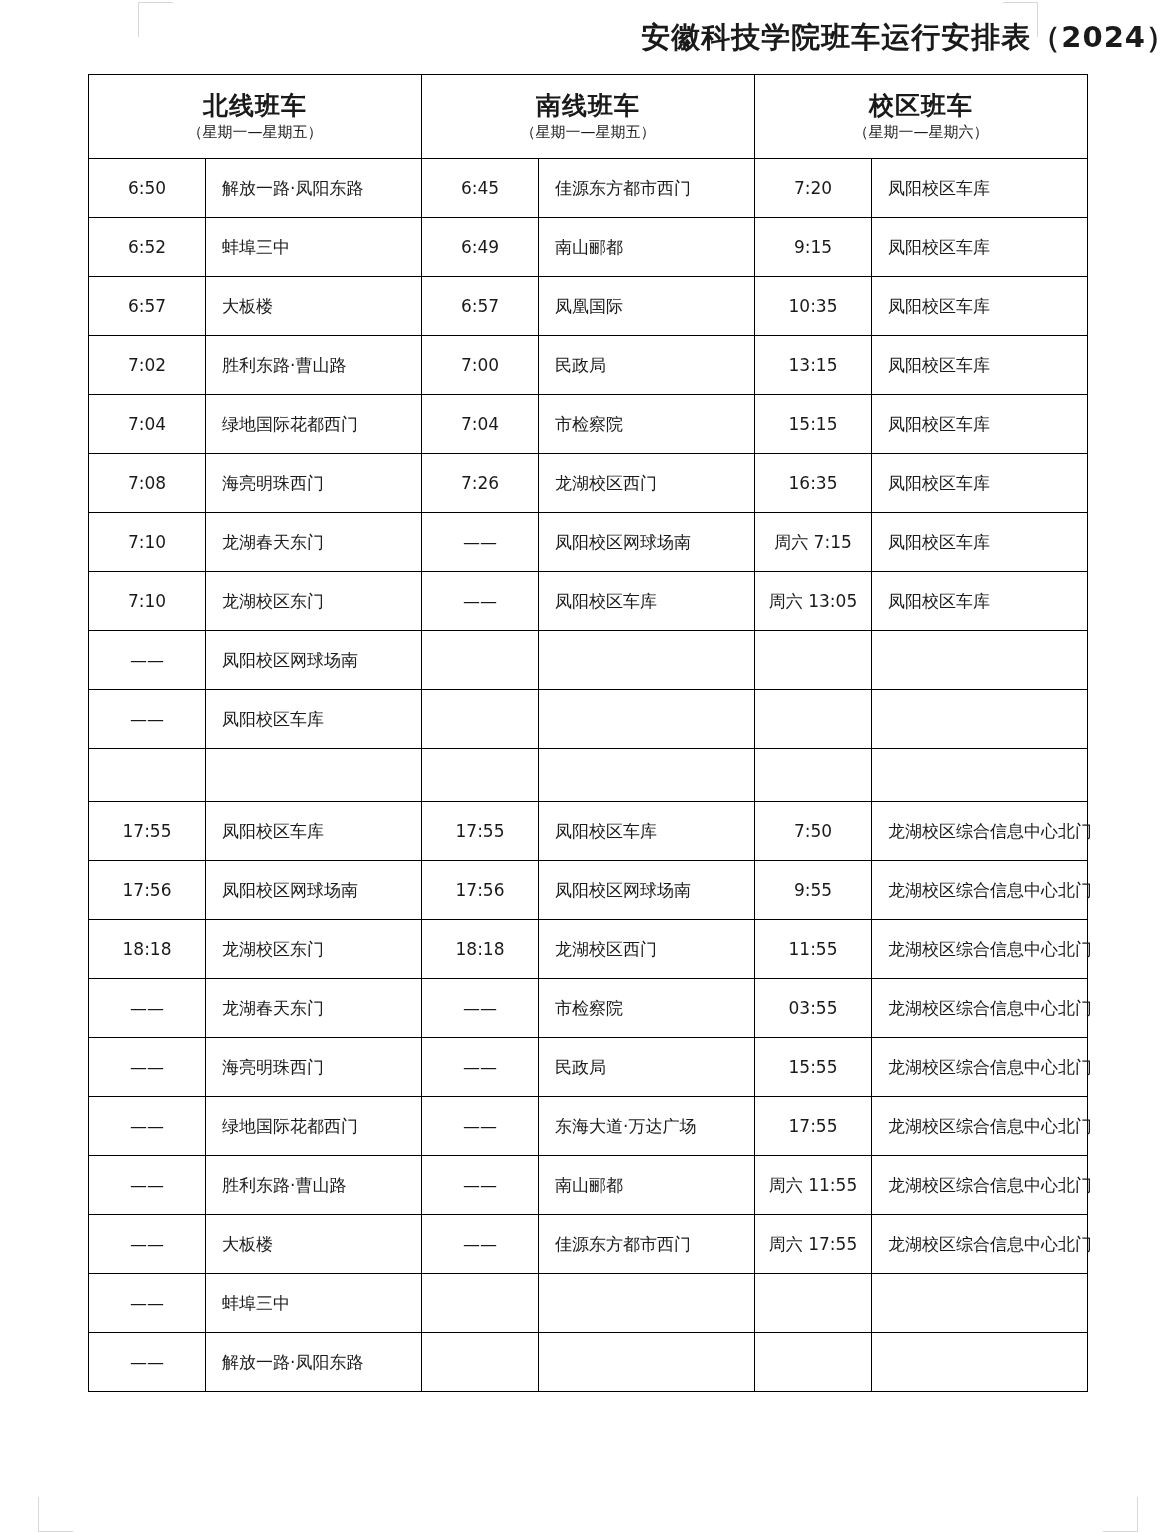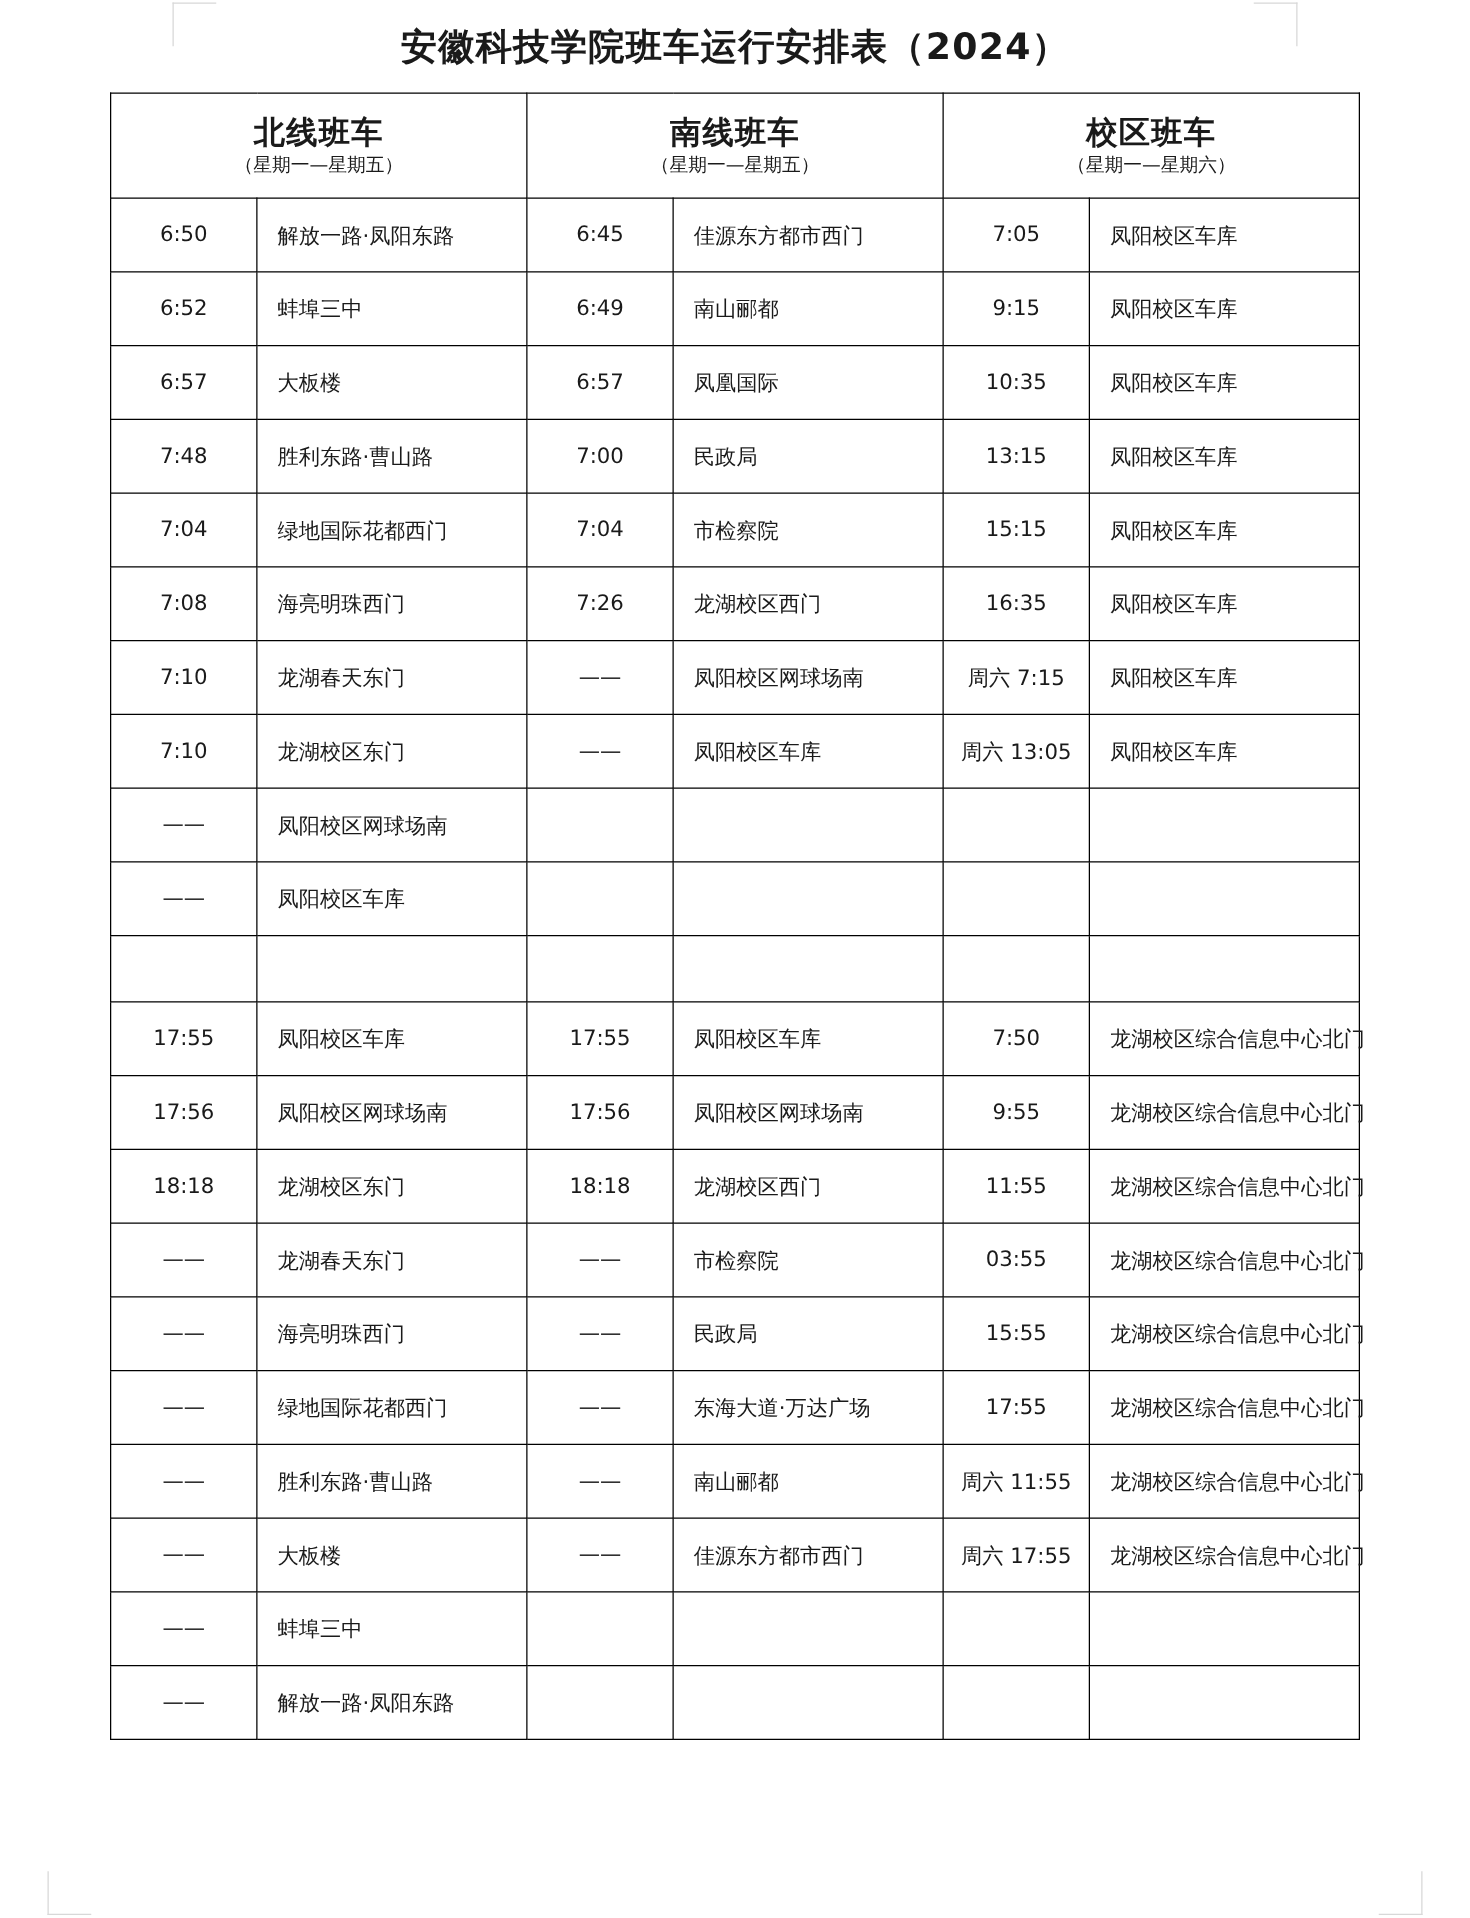--- a/index.html
+++ b/index.html
@@ -24,21 +24,21 @@
     border-width: 0;
     width: 34px;
     height: 34px;
   }
   .crop-tl { top: 2px;  left: 138px;  border-left-width: 1px; border-top-width: 1px; }
   .crop-tr { top: 2px;  right: 138px; border-right-width: 1px; border-top-width: 1px; }
   .crop-bl { bottom: 2px; left: 38px;  border-left-width: 1px; border-bottom-width: 1px; }
   .crop-br { bottom: 2px; right: 38px; border-right-width: 1px; border-bottom-width: 1px; }
 
   .page-title {
-    text-align: center;
+    text-align: right;
     font-size: 29px;
     font-weight: bold;
     letter-spacing: 1px;
     padding-top: 18px;
     padding-bottom: 16px;
     font-family: "DejaVu Sans", "Liberation Sans", sans-serif;
   }
 
   .table-wrap {
     width: 1000px;
@@ -141,41 +141,41 @@
           <div class="route-days">（星期一—星期六）</div>
         </th>
       </tr>
     </thead>
     <tbody id="schedule-body">
         <tr>
           <td class="time">6:50</td>
           <td class="stop left">解放一路·凤阳东路</td>
           <td class="time">6:45</td>
           <td class="stop left">佳源东方都市西门</td>
-          <td class="time">7:05</td>
+          <td class="time">7:20</td>
           <td class="stop left">凤阳校区车库</td>
         </tr>
         <tr>
           <td class="time">6:52</td>
           <td class="stop left">蚌埠三中</td>
           <td class="time">6:49</td>
           <td class="stop left">南山郦都</td>
           <td class="time">9:15</td>
           <td class="stop left">凤阳校区车库</td>
         </tr>
         <tr>
           <td class="time">6:57</td>
           <td class="stop left">大板楼</td>
           <td class="time">6:57</td>
           <td class="stop left">凤凰国际</td>
           <td class="time">10:35</td>
           <td class="stop left">凤阳校区车库</td>
         </tr>
         <tr>
-          <td class="time">7:48</td>
+          <td class="time">7:02</td>
           <td class="stop left">胜利东路·曹山路</td>
           <td class="time">7:00</td>
           <td class="stop left">民政局</td>
           <td class="time">13:15</td>
           <td class="stop left">凤阳校区车库</td>
         </tr>
         <tr>
           <td class="time">7:04</td>
           <td class="stop left">绿地国际花都西门</td>
           <td class="time">7:04</td>

